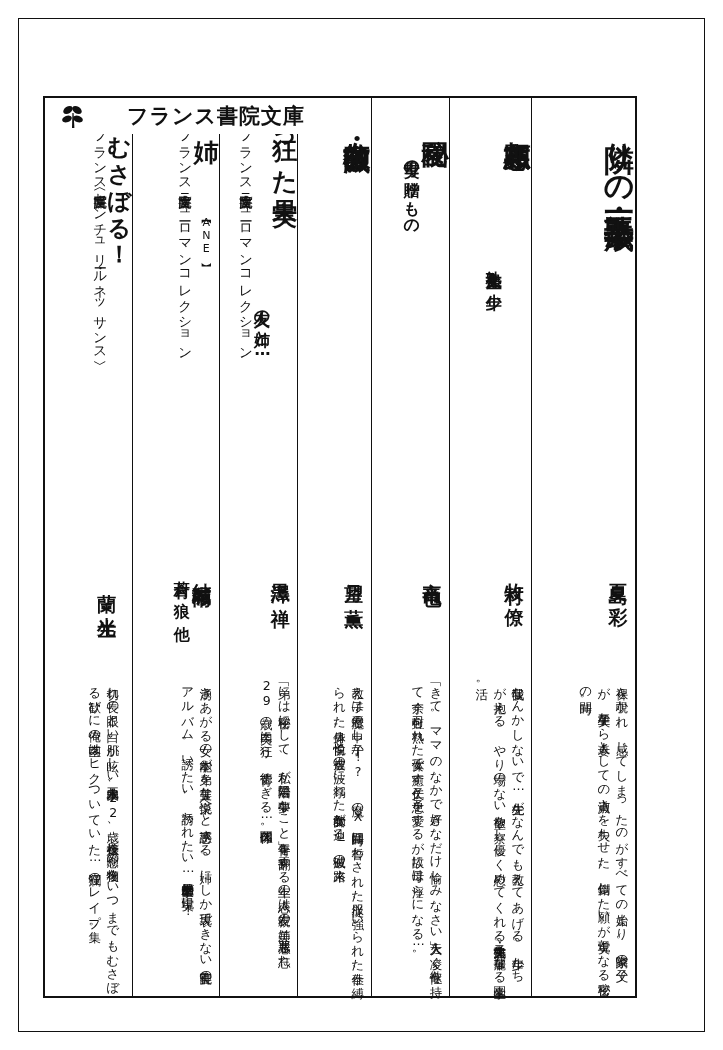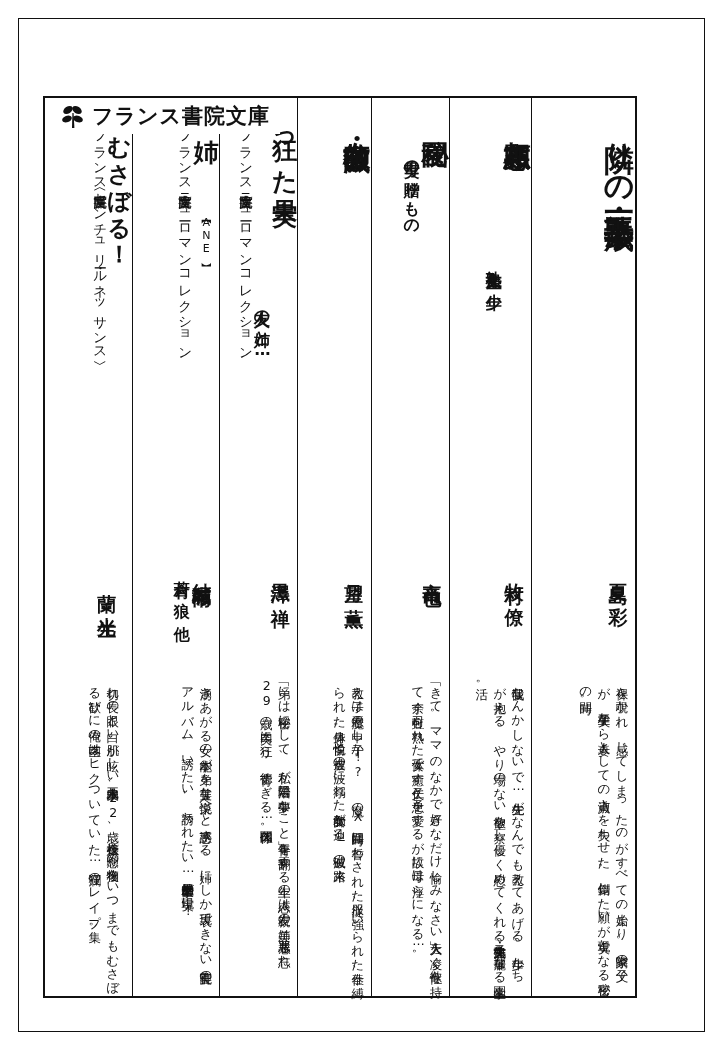--- a/index.html
+++ b/index.html
@@ -58,20 +58,21 @@
   }
   .logo-mark svg { display: block; }
   .logo-text {
     font-family: "DejaVu Sans", sans-serif;
     font-weight: bold;
     font-size: 21px;
     letter-spacing: 1px;
     color: #111;
     white-space: nowrap;
     line-height: 1;
+    margin-left: 35px;
   }
   
   .columns {
     position: absolute;
     left: 45px;
     top: 98px;
     width: 590px;
     height: 898px;
     display: flex;
     flex-direction: row-reverse;

